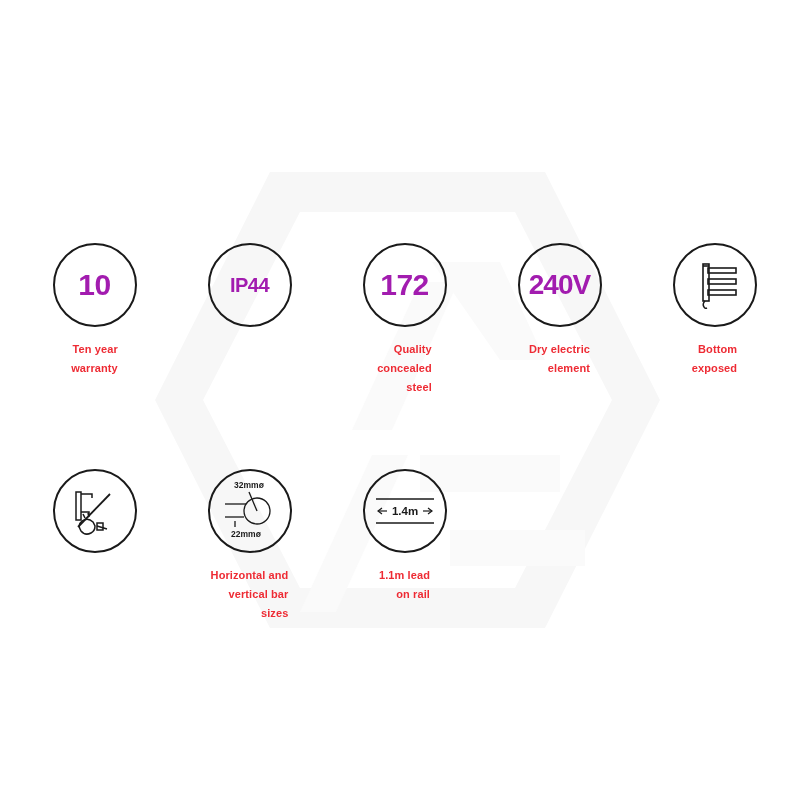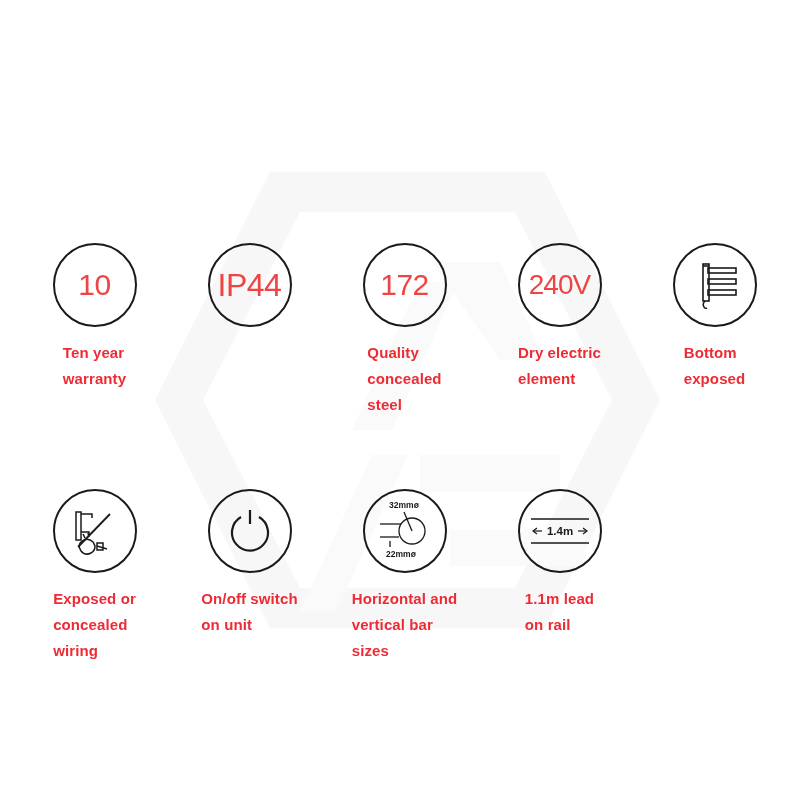--- a/index.html
+++ b/index.html
@@ -65,40 +65,40 @@
     border: 2.4px solid #1a1a1a;
     box-sizing: border-box;
     display: flex;
     align-items: center;
     justify-content: center;
     background: transparent;
     position: relative;
   }
 
   .badge-text {
-    font-size: 15px;
+    font-size: 11px;
     font-weight: bold;
     color: #ee2b34;
-    text-align: left;
+    text-align: right;
     line-height: 1.72;
     margin-top: 13px;
     letter-spacing: 0.1px;
     max-width: 135px;
   }
 
   .glyph {
     font-size: 30px;
-    font-weight: 400;
-    color: #ef4444;
+    font-weight: 700;
+    color: #a21caf;
     line-height: 1;
     letter-spacing: -0.5px;
     font-family: "Liberation Sans", sans-serif;
   }
   .glyph.small {
-    font-size: 32px;
+    font-size: 20px;
   }
   .glyph.xsmall {
     font-size: 28px;
     letter-spacing: -1px;
   }
 
   .icon-svg {
     display: block;
   }
 </style>
@@ -203,42 +203,23 @@
             <path d="M 19 36 L 17 32"></path>
             <path d="M 23 35 L 22 31"></path>
 
             <path d="M 31 44 L 41 47"></path>
             <rect x="31" y="41" width="6" height="7"></rect>
 
             <path d="M 44 12 L 12 45" stroke-width="1.8"></path>
           </g>
         </svg>
       </div>
-      <div class="badge-text">
-        <div>Exposed or</div>
-        <div>concealed</div>
-        <div>wiring</div>
-      </div>
-    </div>
-
-
-    <div class="badge">
-      <div class="badge-circle">
-        <svg class="icon-svg" width="58" height="58" viewBox="0 0 58 58" xmlns="http://www.w3.org/2000/svg">
-          <g fill="none" stroke="#1a1a1a" stroke-width="2.2">
-            <path d="M 20 15 A 18 18 0 1 0 38 15"></path>
-            <path d="M 29 8 L 29 22"></path>
-          </g>
-        </svg>
-      </div>
-      <div class="badge-text">
-        <div>On/off switch</div>
-        <div>on unit</div>
-      </div>
-    </div>
+    </div>
+
+
 
     <div class="badge">
       <div class="badge-circle">
         <svg class="icon-svg" width="74" height="74" viewBox="0 0 74 74" xmlns="http://www.w3.org/2000/svg">
           <g fill="none" stroke="#1a1a1a" stroke-width="1.3">
 
             <circle cx="44" cy="37" r="13"></circle>
 
             <path d="M 44 37 L 36 18"></path>
 

